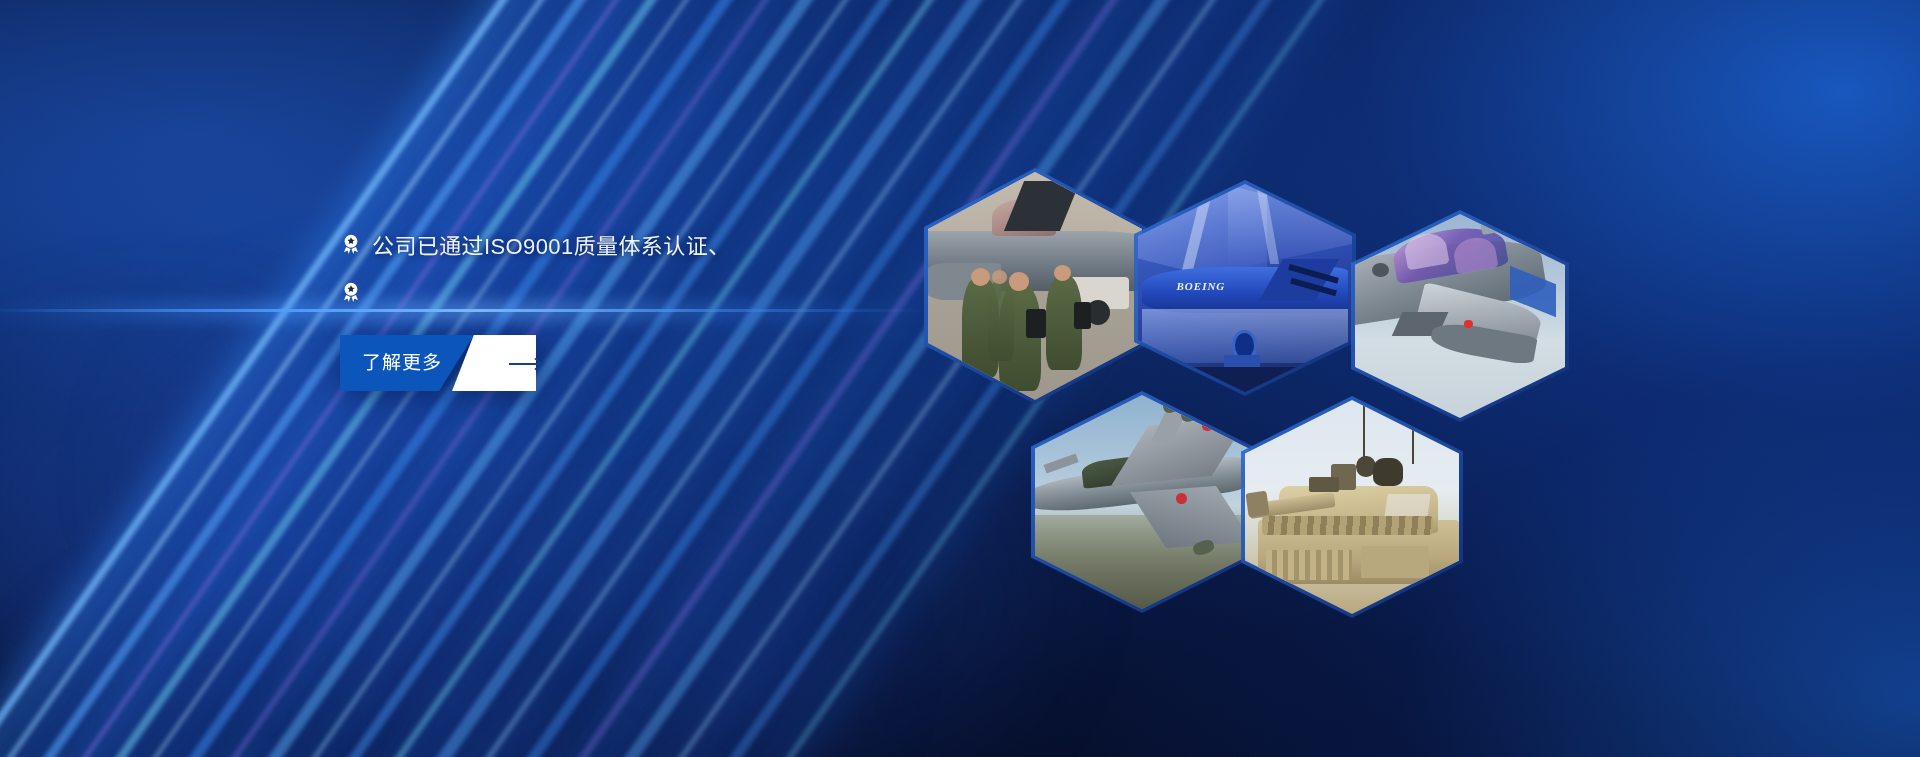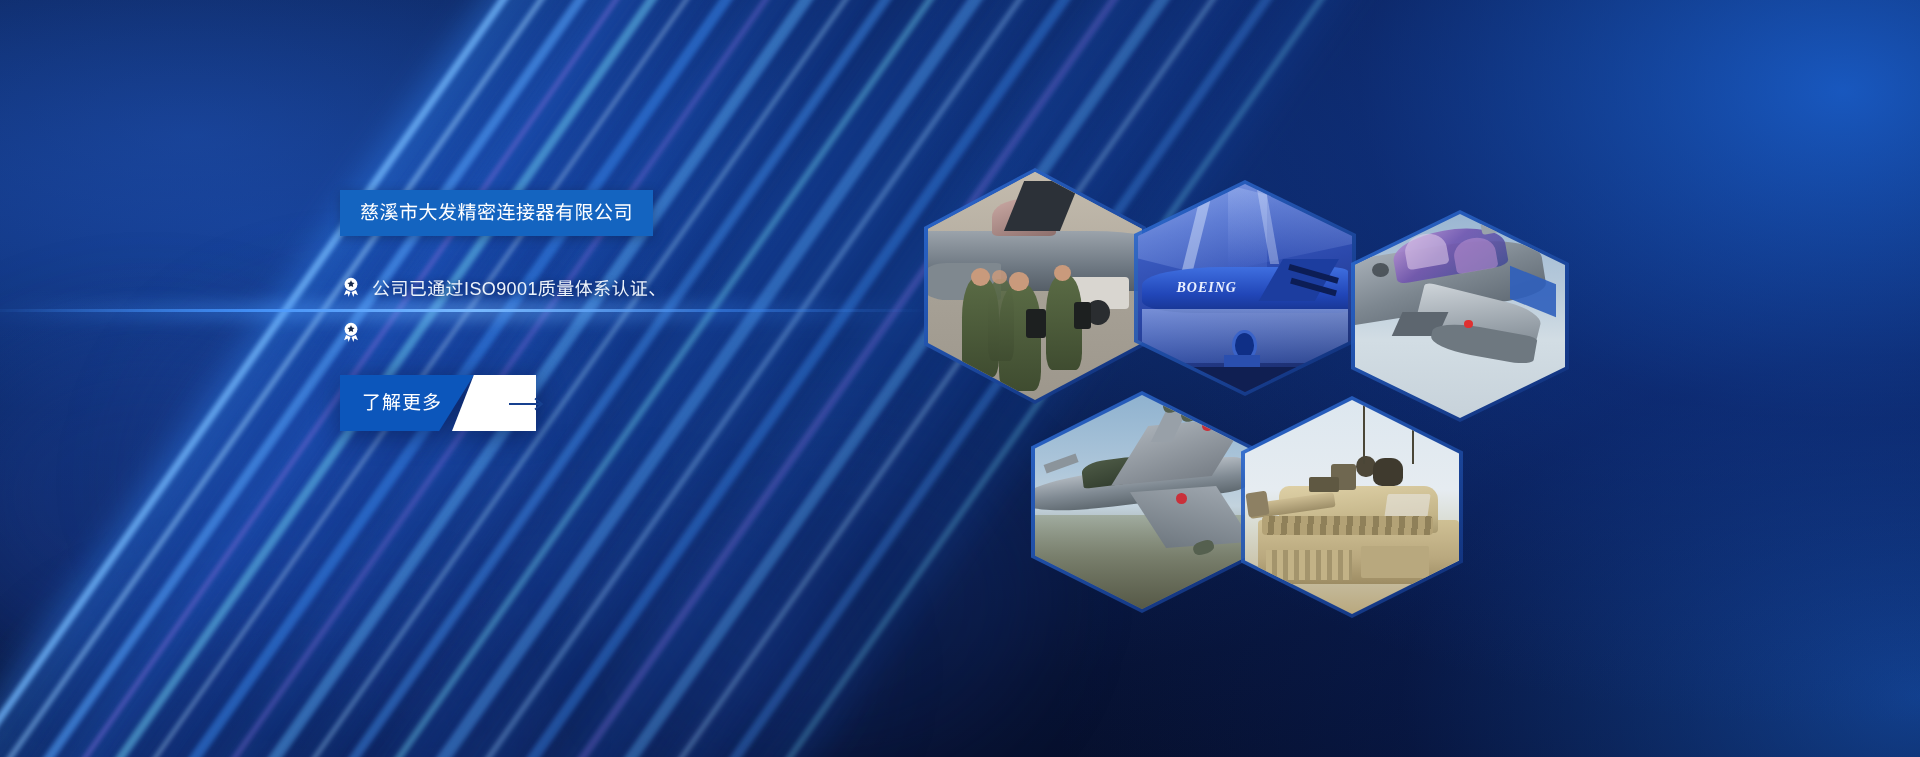--- a/index.html
+++ b/index.html
@@ -67,21 +67,21 @@
   
   .content{position:absolute;left:340px;top:190px;width:560px;}
   .badge{display:inline-block;background:#1464c0;color:#fff;
     font-size:19px;line-height:1;padding:13px 20px 14px 20px;letter-spacing:.5px;
     box-shadow:0 2px 10px rgba(0,0,0,.25);}
   .headline{margin-top:30px;color:#ffffff;font-size:57px;font-weight:bold;
     letter-spacing:2px;line-height:1.05;text-shadow:0 3px 14px rgba(0,20,70,.55);white-space:nowrap;}
   .bullets{margin-top:38px;}
   .bullet{display:flex;align-items:center;margin-bottom:21px;}
   .bullet .medal{flex:0 0 auto;width:22px;height:22px;margin-right:10px;display:block;}
-  .bullet .btxt{color:#edf3fb;font-size:18px;letter-spacing:.4px;white-space:nowrap;
+  .bullet .btxt{color:#edf3fb;font-size:22px;letter-spacing:.4px;white-space:nowrap;
     text-shadow:0 1px 6px rgba(0,10,45,.6);}
 
   .cta{position:relative;margin-top:32px;width:224px;height:56px;display:block;
     text-decoration:none;filter:drop-shadow(0 4px 14px rgba(0,12,50,.45));}
   .cta .cta-blue{position:absolute;left:0;top:0;width:134px;height:56px;background:#0c56bb;
     -webkit-clip-path:polygon(0 0,100% 0,74% 100%,0 100%);
     clip-path:polygon(0 0,100% 0,74% 100%,0 100%);}
   .cta .cta-white{position:absolute;left:112px;top:0;width:84px;height:56px;background:#ffffff;
     -webkit-clip-path:polygon(26% 0,100% 0,100% 100%,0 100%);
     clip-path:polygon(26% 0,100% 0,100% 100%,0 100%);}
@@ -183,21 +183,21 @@
       <div class="ph hangar">
         <div style="position:absolute;left:-10%;top:-4%;width:70%;height:46%;background:linear-gradient(150deg,rgba(190,210,255,.55),rgba(60,95,205,.2));transform:skewY(14deg);"></div>
         <div style="position:absolute;left:42%;top:-8%;width:72%;height:42%;background:linear-gradient(200deg,rgba(205,220,255,.45),rgba(55,88,200,.15));transform:skewY(-12deg);"></div>
         <div style="position:absolute;left:26%;top:-6%;width:5%;height:48%;background:rgba(225,235,255,.45);transform:skewX(-14deg);"></div>
         <div style="position:absolute;left:58%;top:-6%;width:4%;height:44%;background:rgba(225,235,255,.35);transform:skewX(10deg);"></div>
 
         <div style="position:absolute;left:2%;top:40%;width:96%;height:22%;background:linear-gradient(180deg,#3f6fe0,#2146b8 60%,#17348f);border-radius:40% 10% 6% 26%;"></div>
         <div style="position:absolute;left:62%;top:36%;width:26%;height:20%;background:#1c3d9f;transform:skewX(-30deg);"></div>
         <div style="position:absolute;left:70%;top:42%;width:24%;height:3%;background:#0c1d55;transform:rotate(16deg);"></div>
         <div style="position:absolute;left:71%;top:48%;width:22%;height:3%;background:#0c1d55;transform:rotate(16deg);"></div>
-        <div style="position:absolute;left:18%;top:46%;color:#eaf0ff;font-size:14px;font-style:italic;font-weight:bold;letter-spacing:1px;font-family:'Liberation Serif',serif;">BOEING</div>
+        <div style="position:absolute;left:18%;top:46%;color:#eaf0ff;font-size:11px;font-style:italic;font-weight:bold;letter-spacing:1px;font-family:'Liberation Serif',serif;">BOEING</div>
         <div style="position:absolute;left:2%;top:60%;width:96%;height:26%;background:linear-gradient(180deg,rgba(180,200,250,.55),rgba(90,125,215,.35));"></div>
         <div style="position:absolute;left:44%;top:70%;width:9%;height:12%;background:#0f2f86;border-radius:50%;border:3px solid #3a63c8;"></div>
         <div style="position:absolute;left:40%;top:82%;width:17%;height:10%;background:#2a4faf;"></div>
         <div style="position:absolute;left:0;top:88%;width:100%;height:12%;background:#101f52;"></div>
       </div>
     </div>
 
     <div class="hexglow" style="left:451px;top:70px;width:218px;height:212px;"></div>
     <div class="hex" id="hex-cockpit" style="left:455px;top:74px;width:210px;height:204px;">
       <div class="ph" style="background:linear-gradient(180deg,#9ab6d2 0%,#b9cbdb 38%,#d2dde4 62%,#c7d2da 100%);">
@@ -255,21 +255,20 @@
         <div style="position:absolute;left:8%;top:54%;width:80%;height:9%;background:repeating-linear-gradient(95deg,#b3a276 0 7px,#8f8059 7px 13px);border-radius:4px;"></div>
         <div style="position:absolute;left:10%;top:70%;width:40%;height:14%;background:repeating-linear-gradient(90deg,#c2b286 0 6px,#a3946c 6px 11px);"></div>
         <div style="position:absolute;left:54%;top:68%;width:32%;height:15%;background:#b8a87e;border-radius:2px;"></div>
       </div>
     </div>
 
   </div>
 
   <div class="content">
 
-    <div class="badge">慈溪市大发精密连接器有限公司</div>
 
 
     <div class="bullets">
 
       <div class="bullet">
         <svg class="medal" viewBox="0 0 24 24">
           <circle cx="12" cy="9" r="7" fill="#ffffff"></circle>
           <path d="M12 4.6l1.2 2.5 2.7.4-2 1.9.5 2.7-2.4-1.3-2.4 1.3.5-2.7-2-1.9 2.7-.4z" fill="#17284a"></path>
           <path d="M6.6 15.2L4.4 21l3.9-1.9L9.4 23l2.1-5.6z" fill="#ffffff"></path>
           <path d="M17.4 15.2L19.6 21l-3.9-1.9L14.6 23l-2.1-5.6z" fill="#ffffff"></path>

